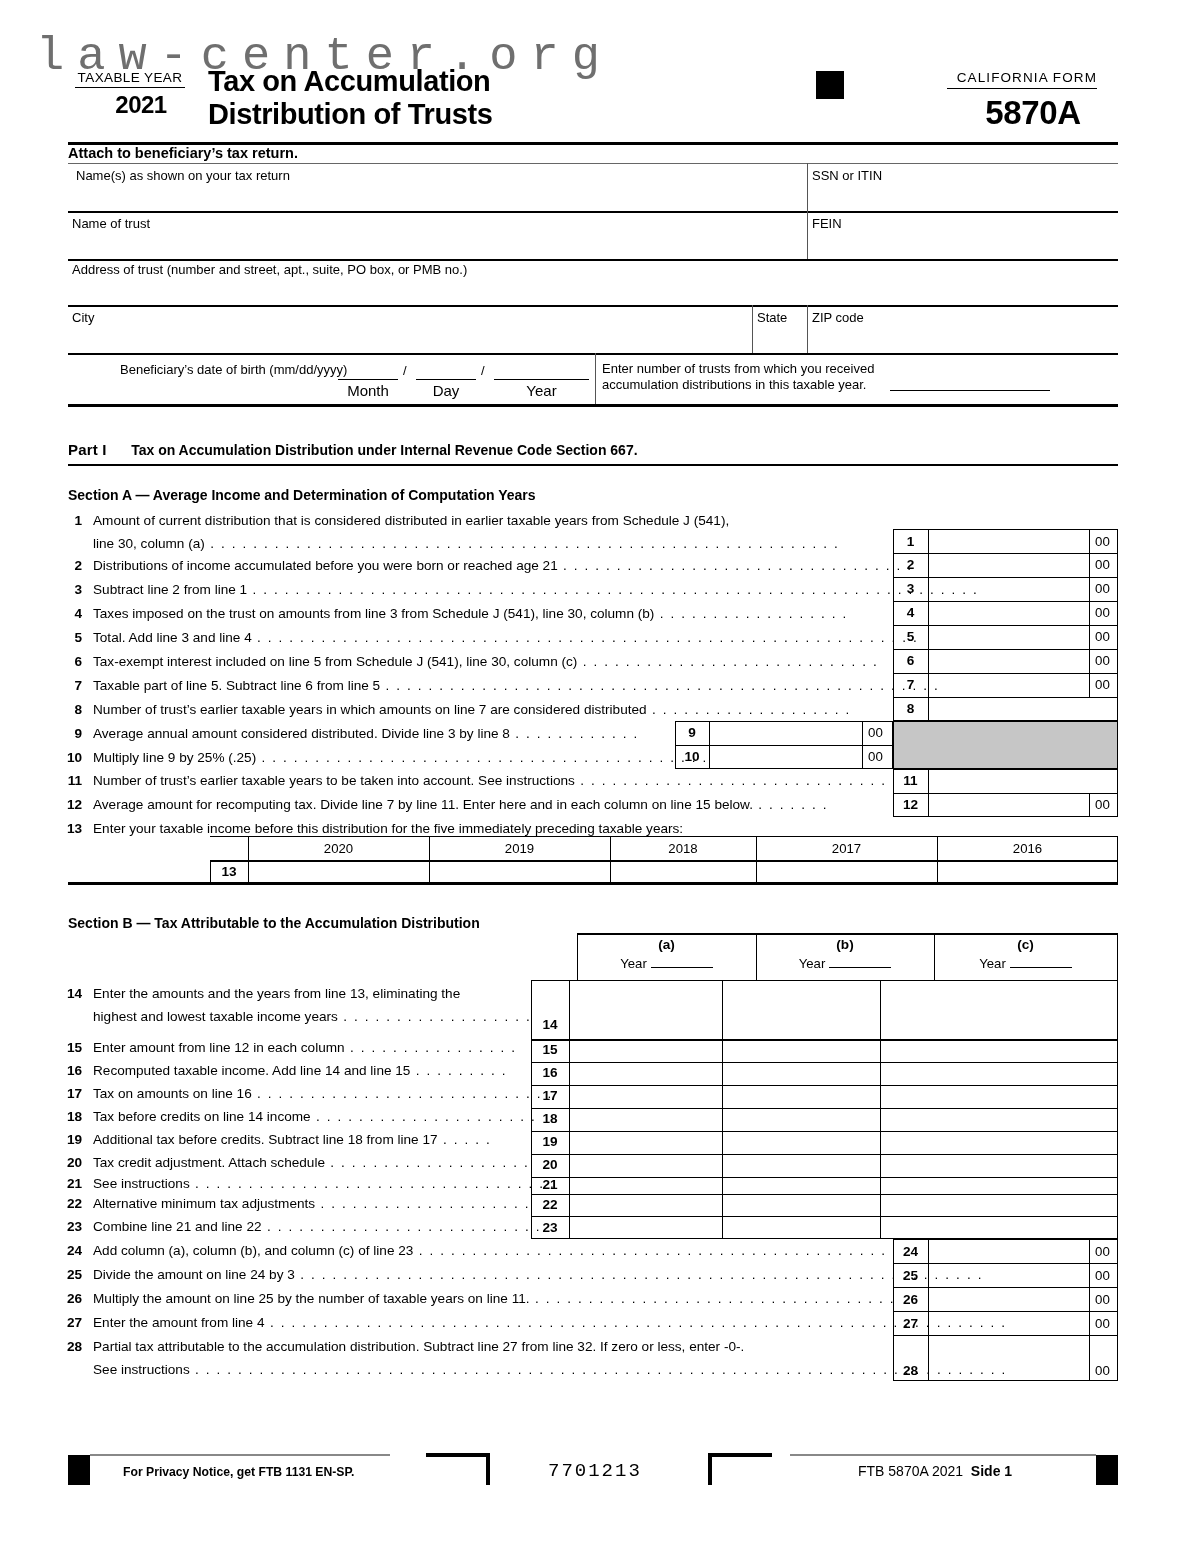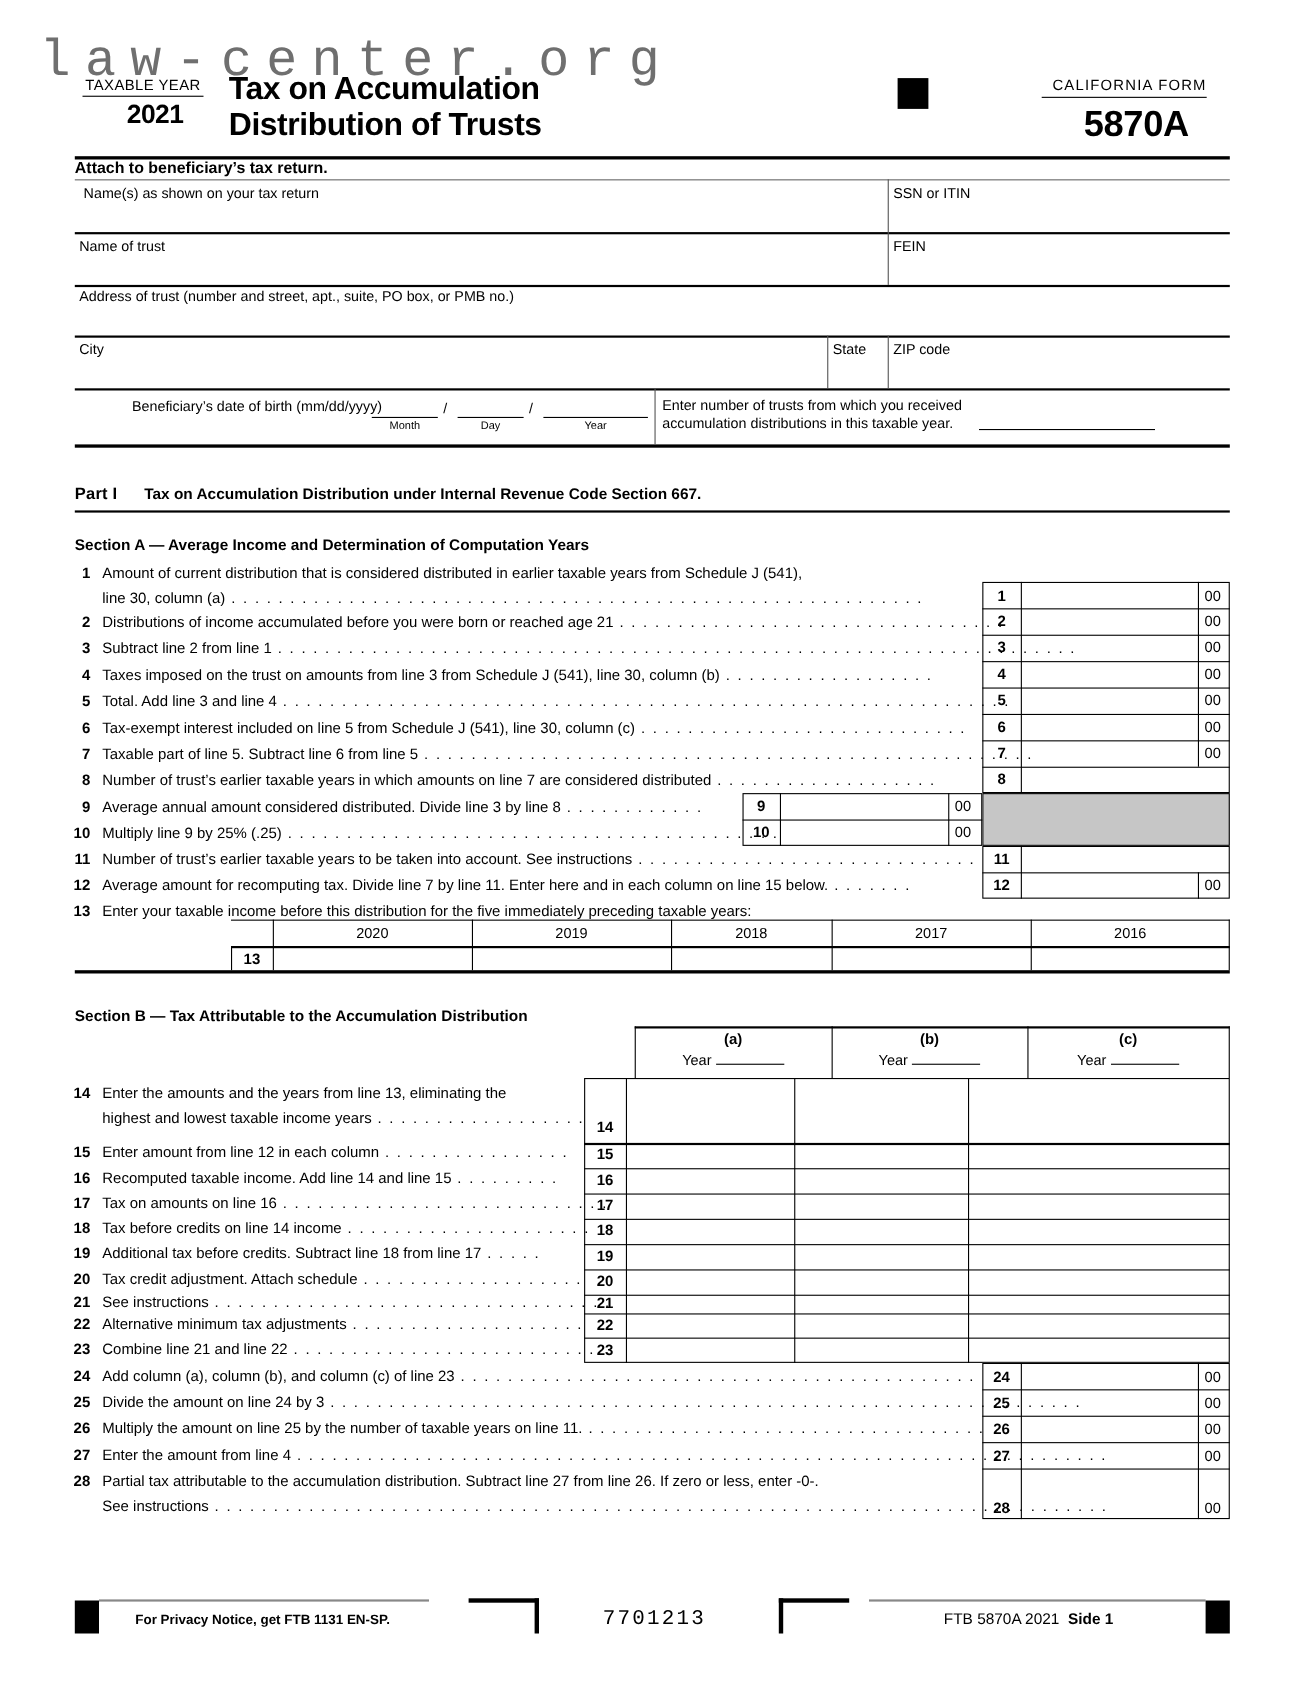--- a/index.html
+++ b/index.html
@@ -62,21 +62,21 @@
   }
 
   
   .idblk { position:absolute; left:68px; top:163px; width:1050px; height:243px; }
   .id-cell{ position:absolute; font-size:13px; }
   .id-vline{ position:absolute; width:1px; background:#555; }
   .id-hline{ position:absolute; height:1px; background:#666; }
   .id-hline-d{ position:absolute; height:1.6px; background:#000; }
 
   .dob-underline{ position:absolute; border-bottom:1.2px solid #000; }
-  .dob-sub{ position:absolute; font-size:10px; text-align:center; }
+  .dob-sub{ position:absolute; font-size:15px; text-align:center; }
   .slash{ position:absolute; font-size:13px; }
 
   
   .partI-row{ position:absolute; left:68px; top:441px; width:1050px; }
   .partI-label{ font-size:15px; font-weight:bold; letter-spacing:.2px; }
   .partI-title{ font-size:14px; font-weight:bold; }
 
   .sectionA-hdr{ position:absolute; left:68px; top:487px; font-size:14px; font-weight:bold; }
   .sectionB-hdr{ position:absolute; left:68px; top:915px; font-size:14px; font-weight:bold; }
 
@@ -451,21 +451,21 @@
   <div style="position:absolute;left:929px;top:1288px;width:160px;height:22px;"></div>
   <div class="cents" style="left:1095px; top:1292px;">00</div>
 
   <div class="ln-no" style="left:60px; top:1315px; width:22px;">27</div>
   <div class="ln" style="left:93px; top:1315px;"><span>Enter the amount from line 4</span><span class="leaders"> . . . . . . . . . . . . . . . . . . . . . . . . . . . . . . . . . . . . . . . . . . . . . . . . . . . . . . . . . . . . . . . . . . . . .</span></div>
   <div class="nbox-num" style="left:893px; top:1316px; width:35px;">27</div>
   <div style="position:absolute;left:929px;top:1312px;width:160px;height:22px;"></div>
   <div class="cents" style="left:1095px; top:1316px;">00</div>
 
   <div class="ln-no" style="left:60px; top:1339px; width:22px;">28</div>
-  <div class="ln" style="left:93px; top:1339px;">Partial tax attributable to the accumulation distribution. Subtract line 27 from line 26. If zero or less, enter -0-.</div>
+  <div class="ln" style="left:93px; top:1339px;">Partial tax attributable to the accumulation distribution. Subtract line 27 from line 32. If zero or less, enter -0-.</div>
   <div class="ln" style="left:93px; top:1362px;"><span>See instructions</span><span class="leaders"> . . . . . . . . . . . . . . . . . . . . . . . . . . . . . . . . . . . . . . . . . . . . . . . . . . . . . . . . . . . . . . . . . . . . . . . . . . . .</span></div>
   <div class="nbox-num" style="left:893px; top:1363px; width:35px;">28</div>
   <div style="position:absolute;left:929px;top:1336px;width:160px;height:44px;"></div>
   <div class="cents" style="left:1095px; top:1363px;">00</div>
 
   <div class="footer">
     <div class="foot-blk" style="left:0; top:7px; width:22px; height:30px;"></div>
     <div class="foot-rule" style="left:22px; top:6px; width:300px;"></div>
     <div class="foot-txt" style="left:55px; top:17px;">For Privacy Notice, get FTB 1131 EN-SP.</div>
 

